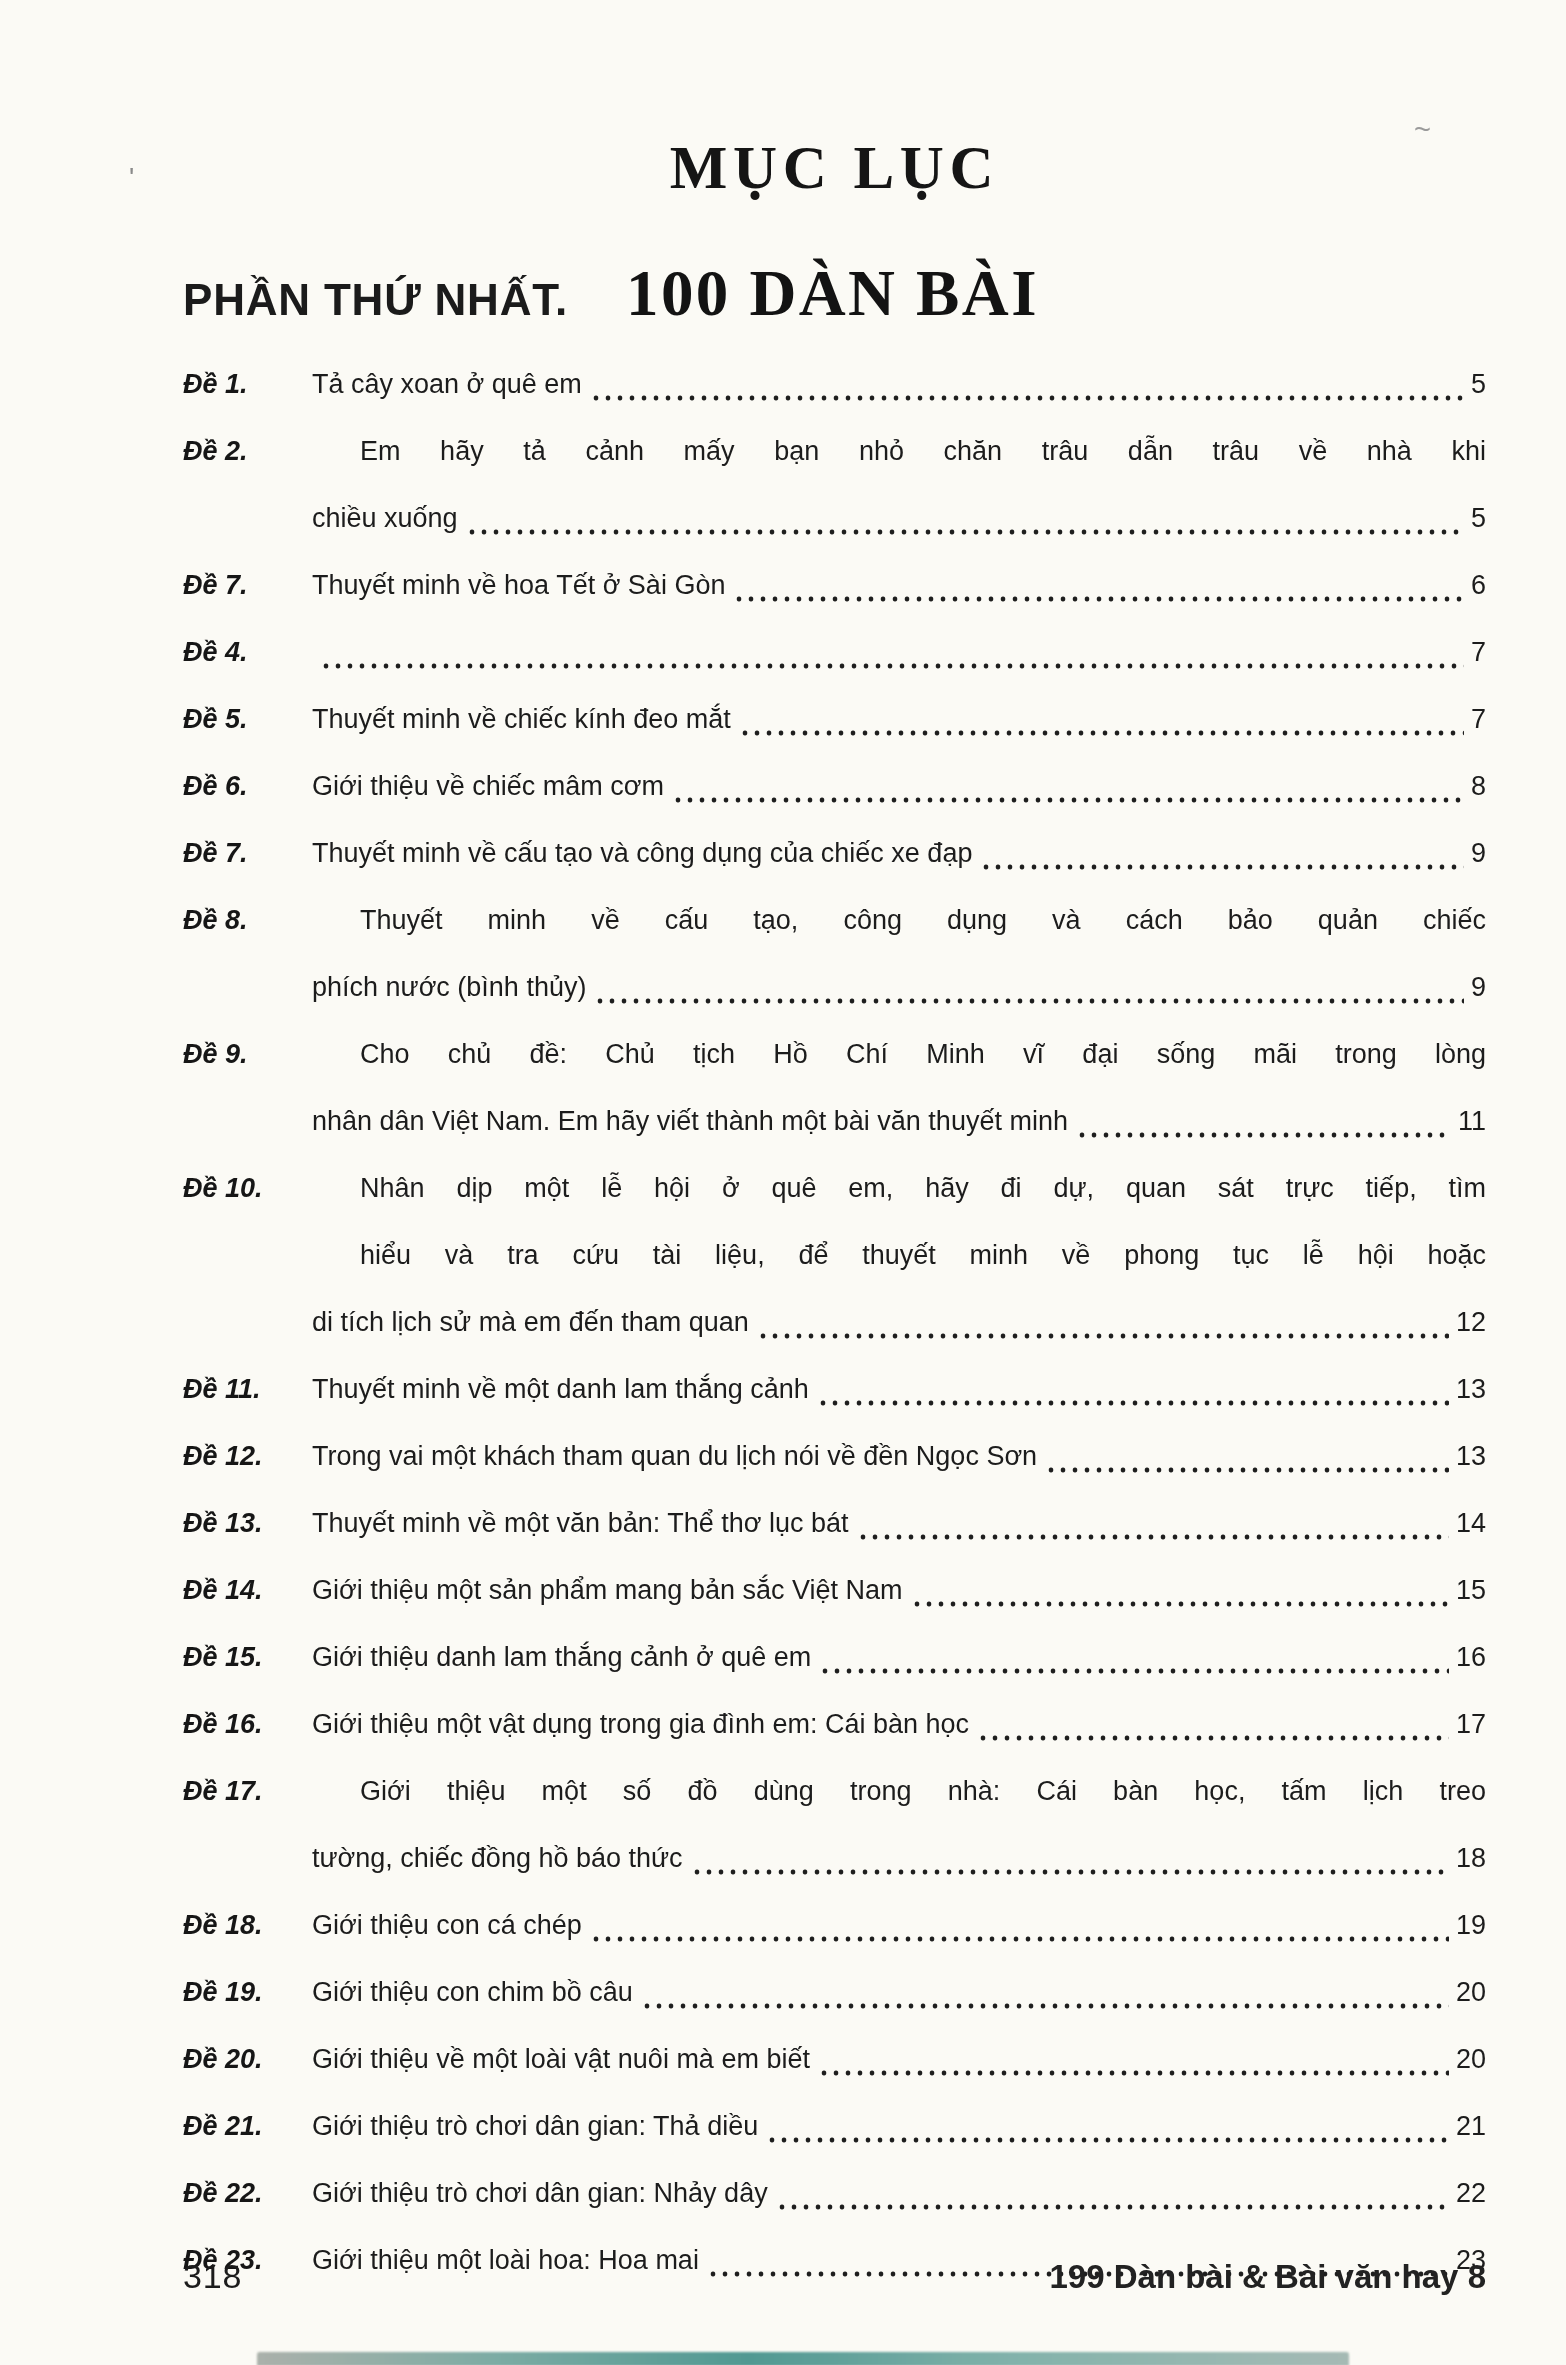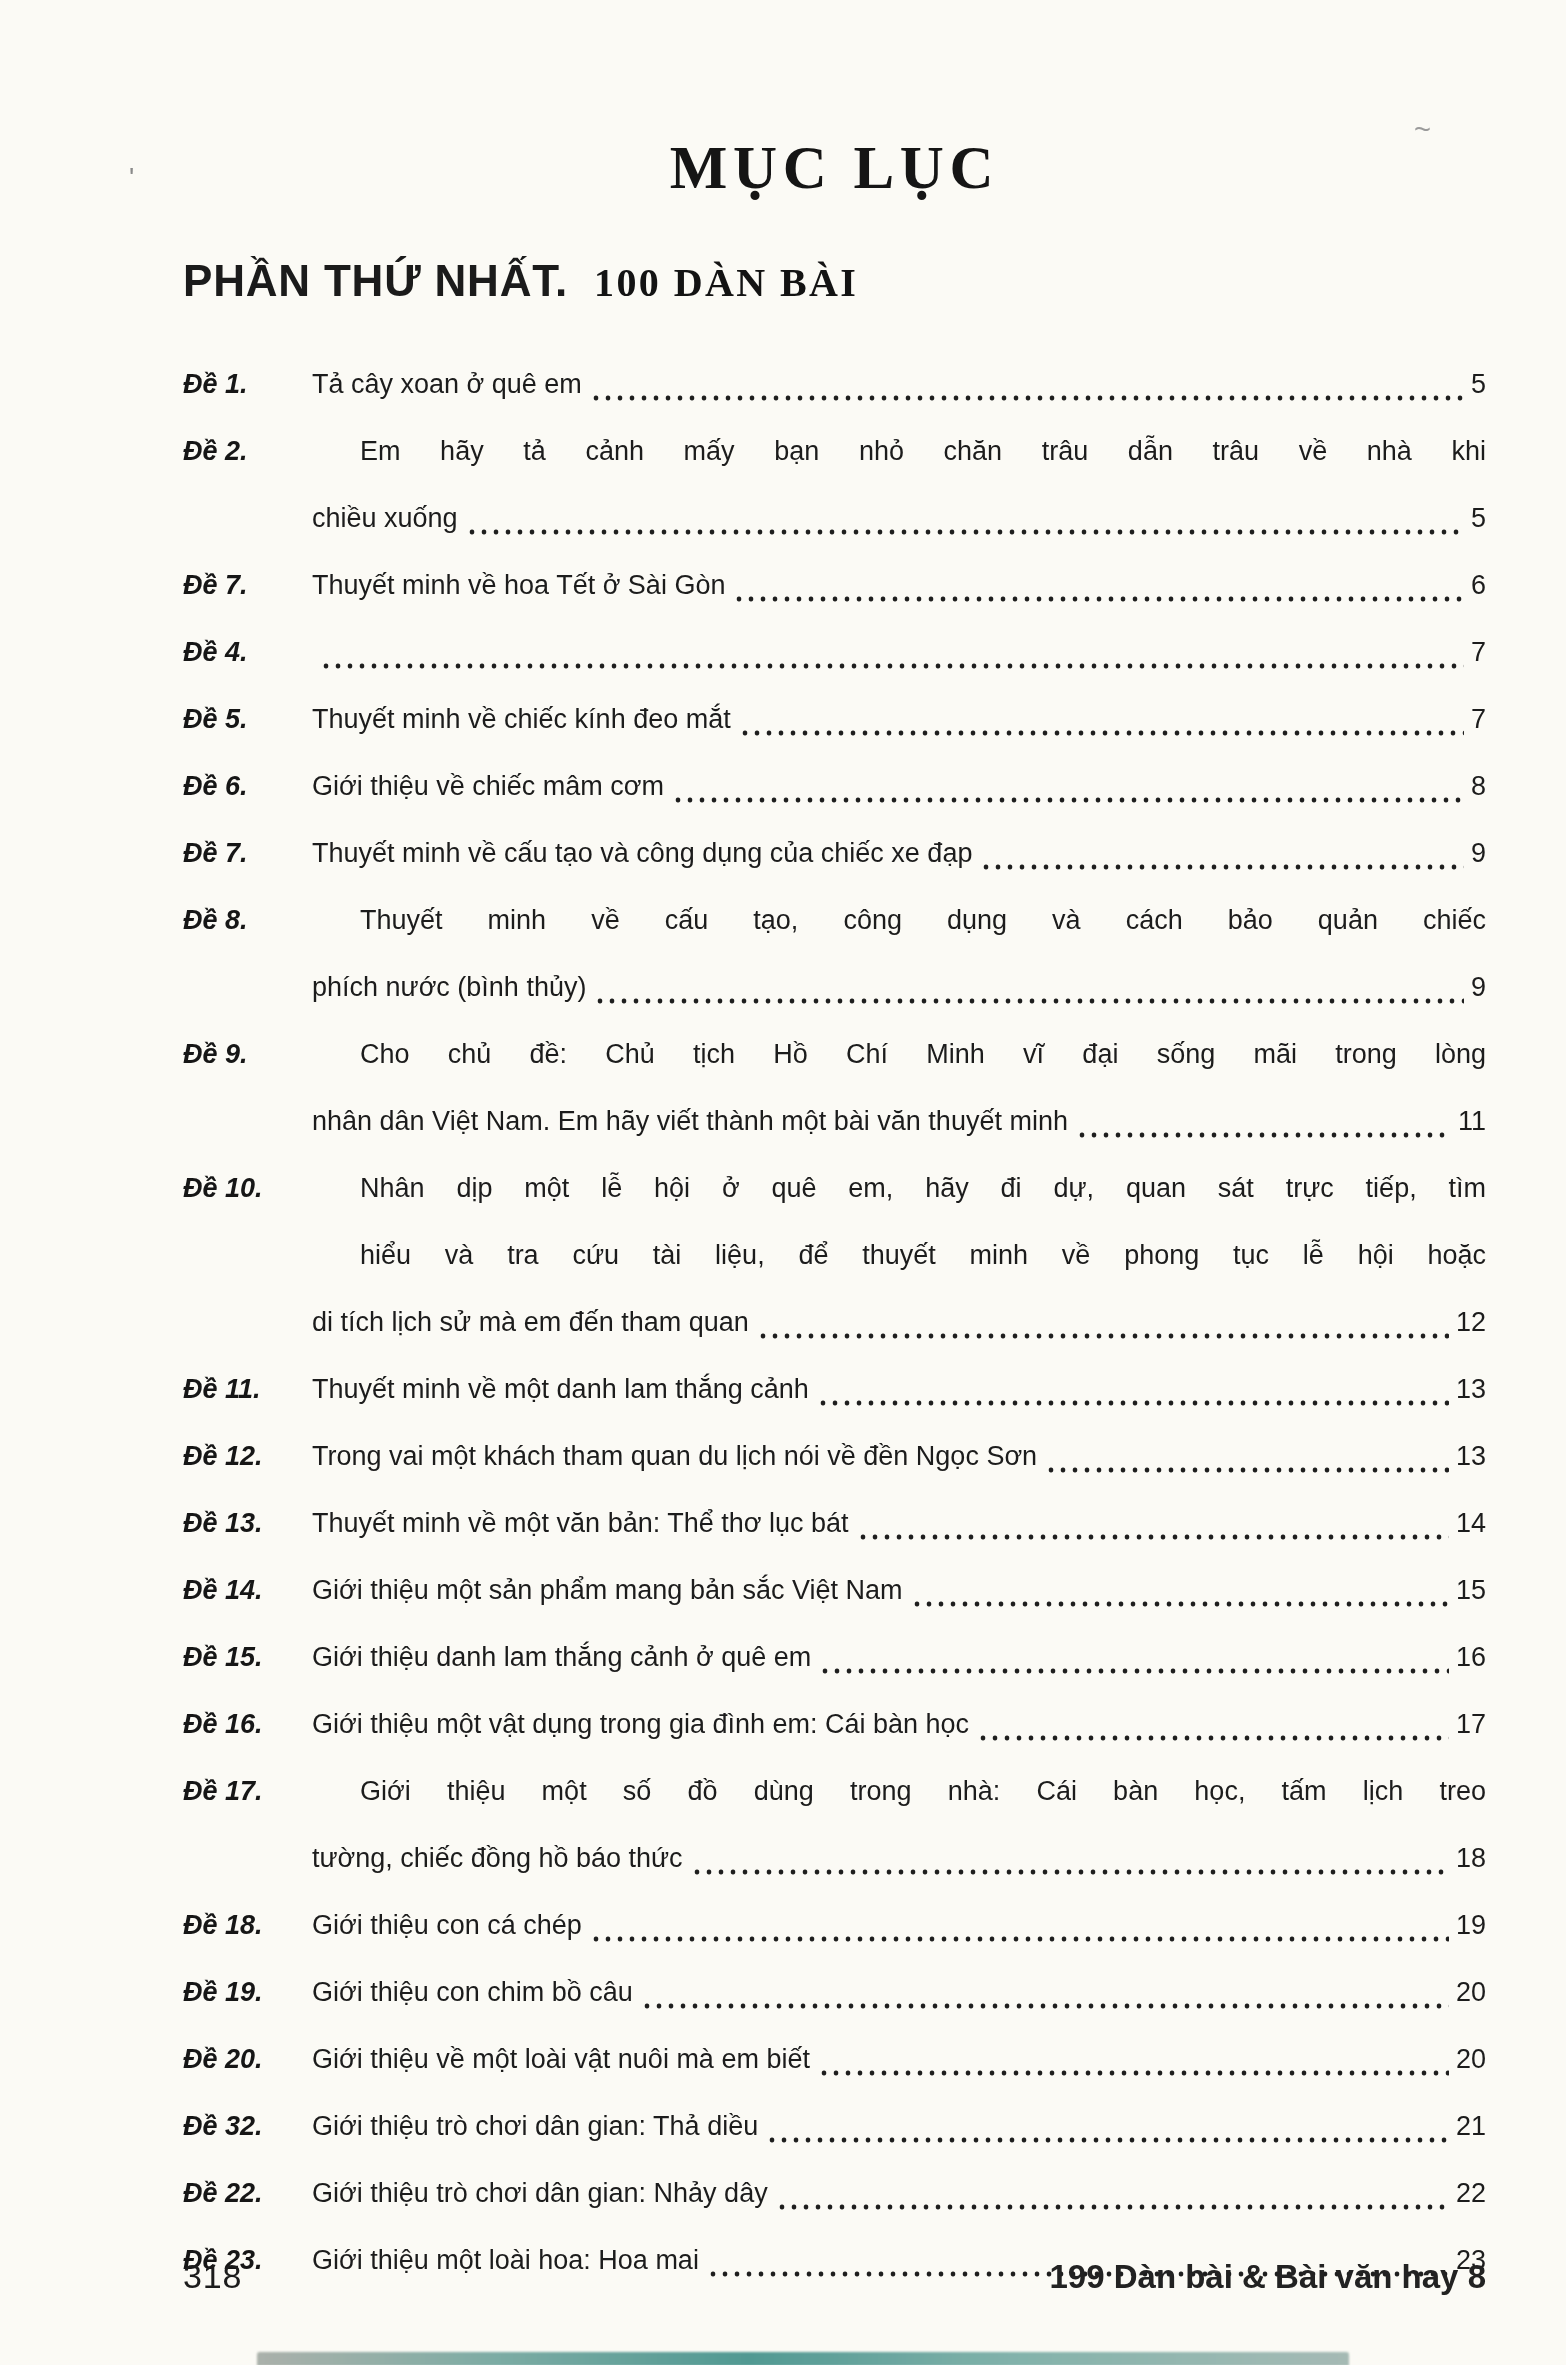--- a/index.html
+++ b/index.html
@@ -25,21 +25,21 @@
   }
   .section-header {
     position: absolute; top: 256px; left: 183px; width: 1303px;
     display: flex; align-items: baseline; gap: 26px;
   }
   .part-label {
     font-weight: bold; font-size: 44px; letter-spacing: 0.8px; color: #1b1b1b;
   }
   .part-title {
     font-family: "Liberation Serif", "DejaVu Serif", serif;
-    font-weight: bold; font-size: 40px; letter-spacing: 2.4px; color: #131313;
+    font-weight: bold; font-size: 65px; letter-spacing: 2.4px; color: #131313; margin-left: 32px;
   }
 
   
   .entries {
     position: absolute; top: 351px; left: 183px; width: 1303px;
     font-size: 27px;
   }
   .entry { display: grid; grid-template-columns: 129px 1fr; }
   .entry-label {
     font-weight: bold; font-style: italic;
@@ -322,21 +322,21 @@
     <div class="entry-body">
           <div class="line last">
             <span class="txt"><span>Giới thiệu về một loài vật nuôi mà em biết</span></span>
             <span class="dots"></span>
             <span class="pg">20</span>
           </div>
         </div>
   </div>
 
   <div class="entry">
-    <span class="entry-label">Đề 32.</span>
+    <span class="entry-label">Đề 21.</span>
     <div class="entry-body">
           <div class="line last">
             <span class="txt"><span>Giới thiệu trò chơi dân gian: Thả diều</span></span>
             <span class="dots"></span>
             <span class="pg">21</span>
           </div>
         </div>
   </div>
 
   <div class="entry">

